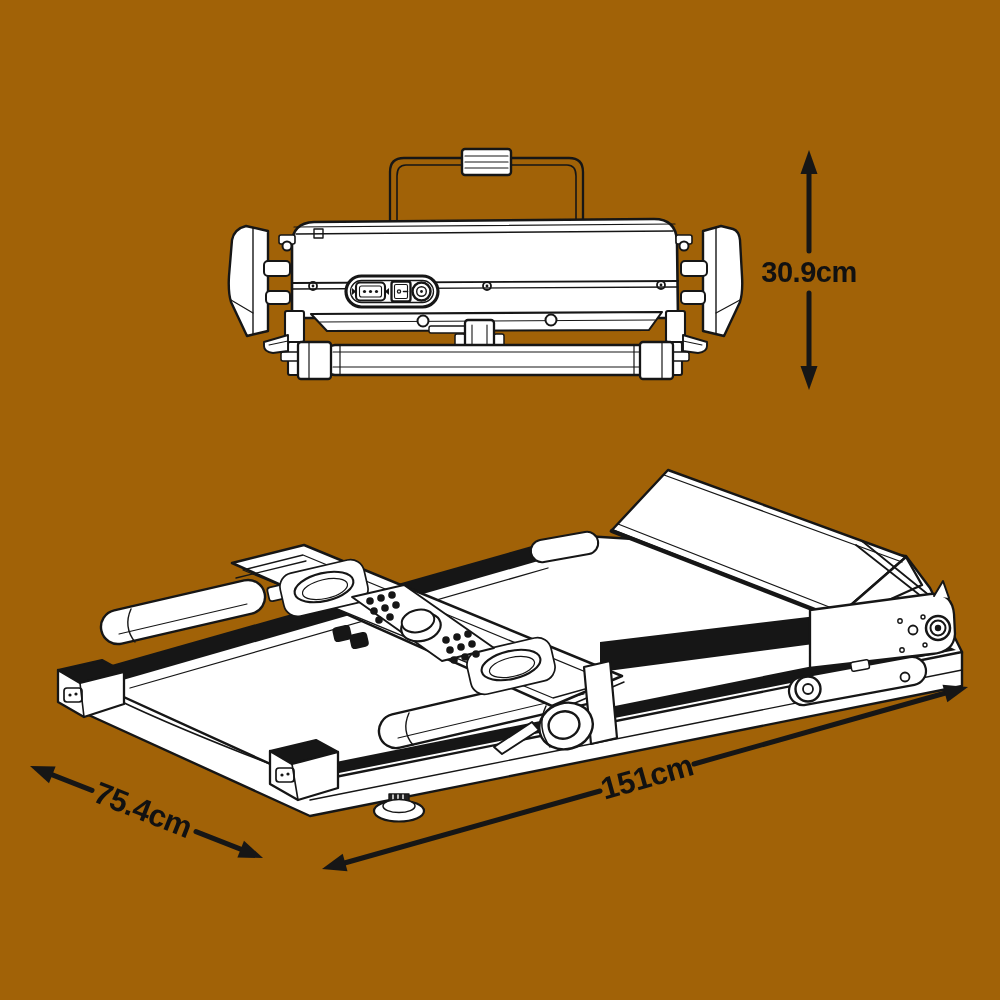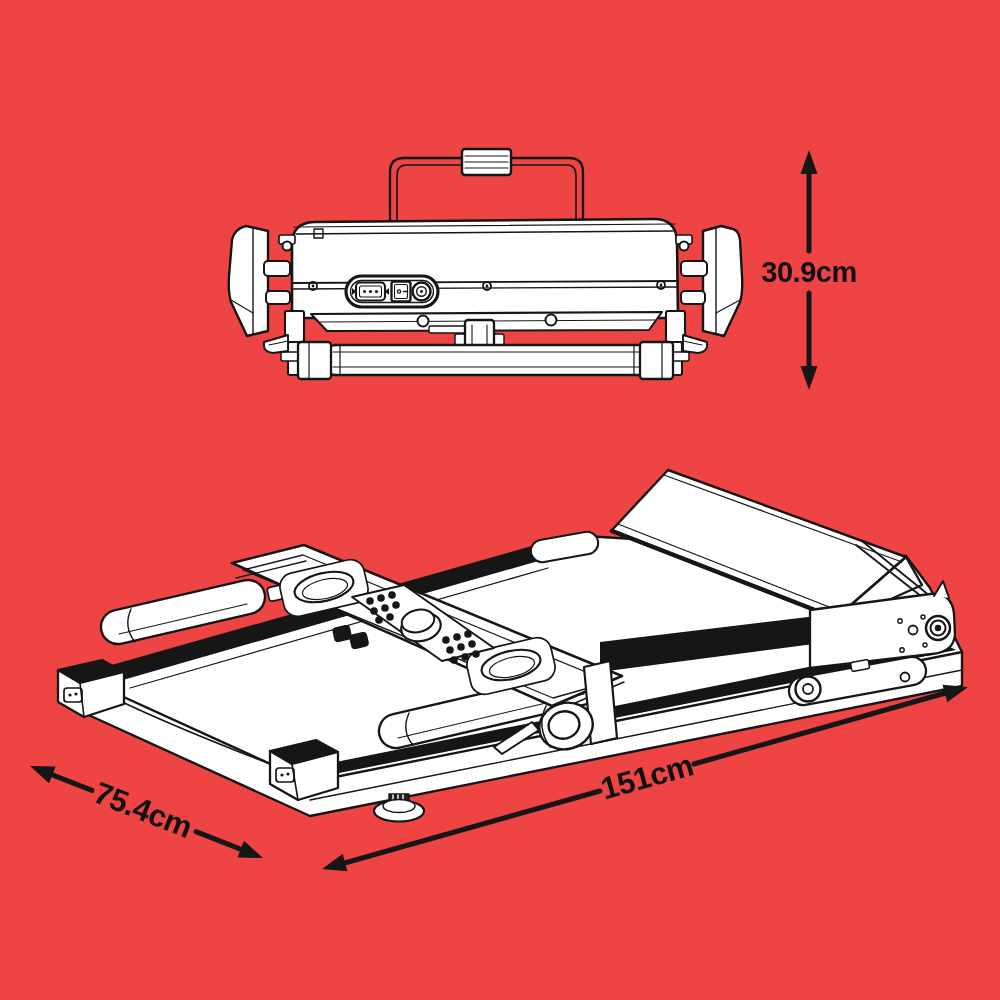--- a/index.html
+++ b/index.html
@@ -1,20 +1,20 @@
 <!DOCTYPE html>
 <html><head>
 <meta charset="utf-8">
 <style>
   html, body { margin: 0; padding: 0; background: #ffffff; }
   .stage {
     position: relative;
     width: 1000px;
     height: 1000px;
-    background: #ef4444;
+    background: #a16207;
     overflow: hidden;
     font-family: "Liberation Sans", "DejaVu Sans", sans-serif;
   }
   svg { display: block; }
   .dim-label {
     font-family: "Liberation Sans", "DejaVu Sans", sans-serif;
     font-weight: 700;
     fill: #111111;
     letter-spacing: -0.5px;
   }

